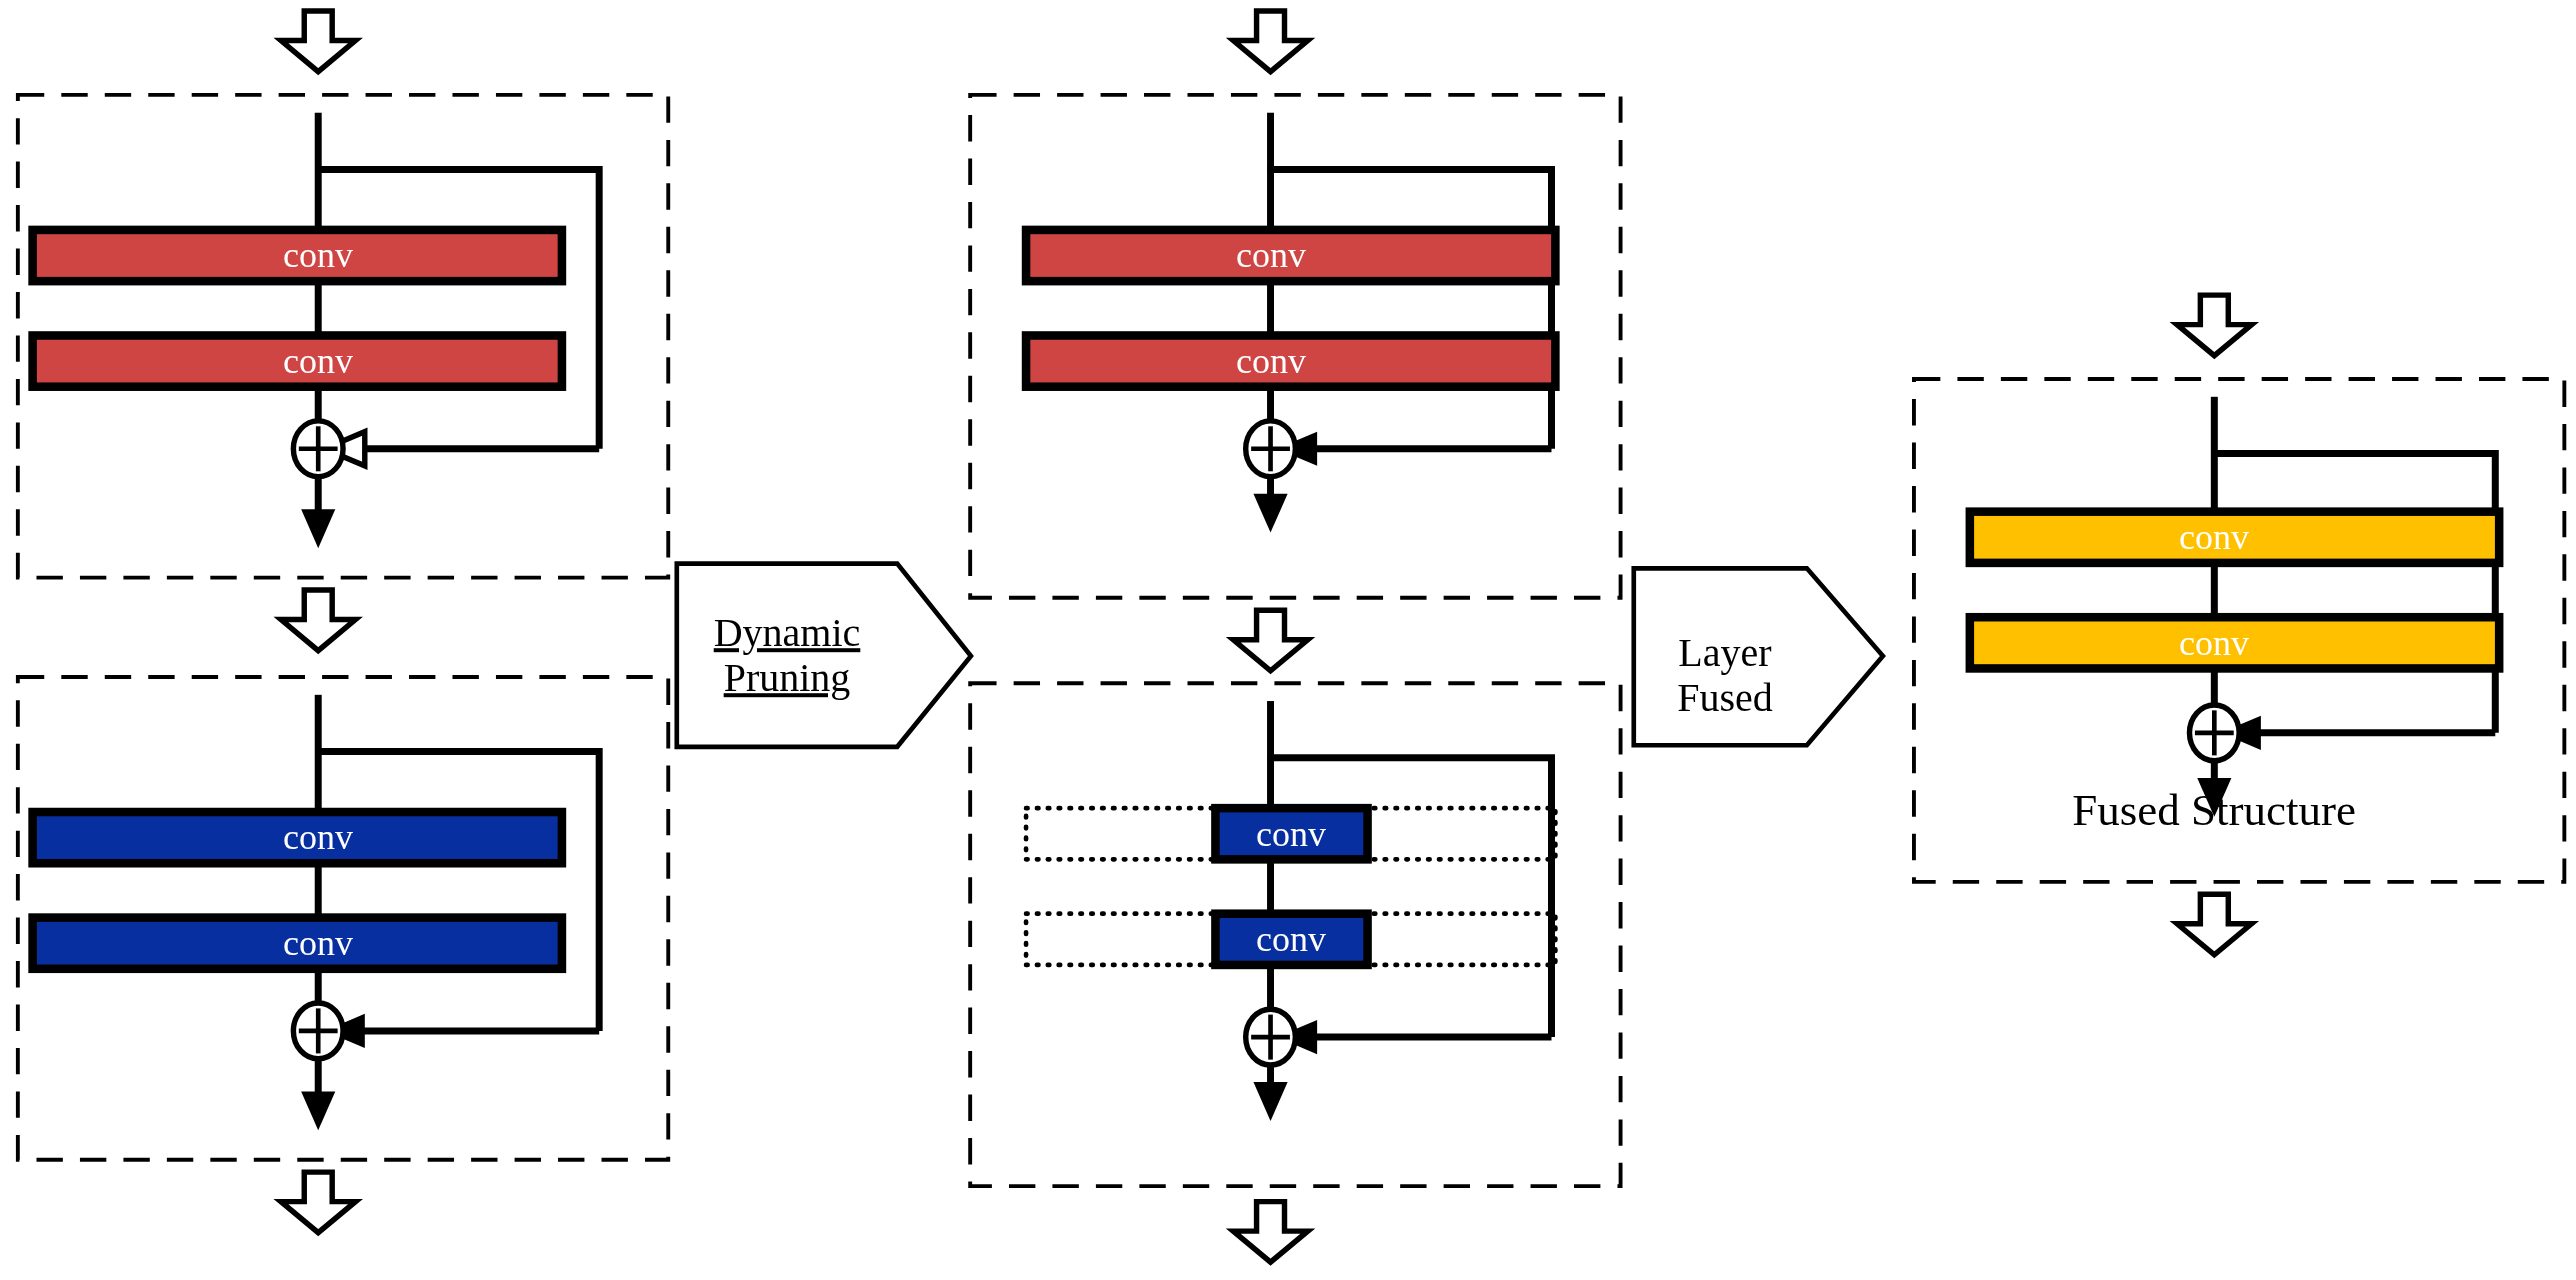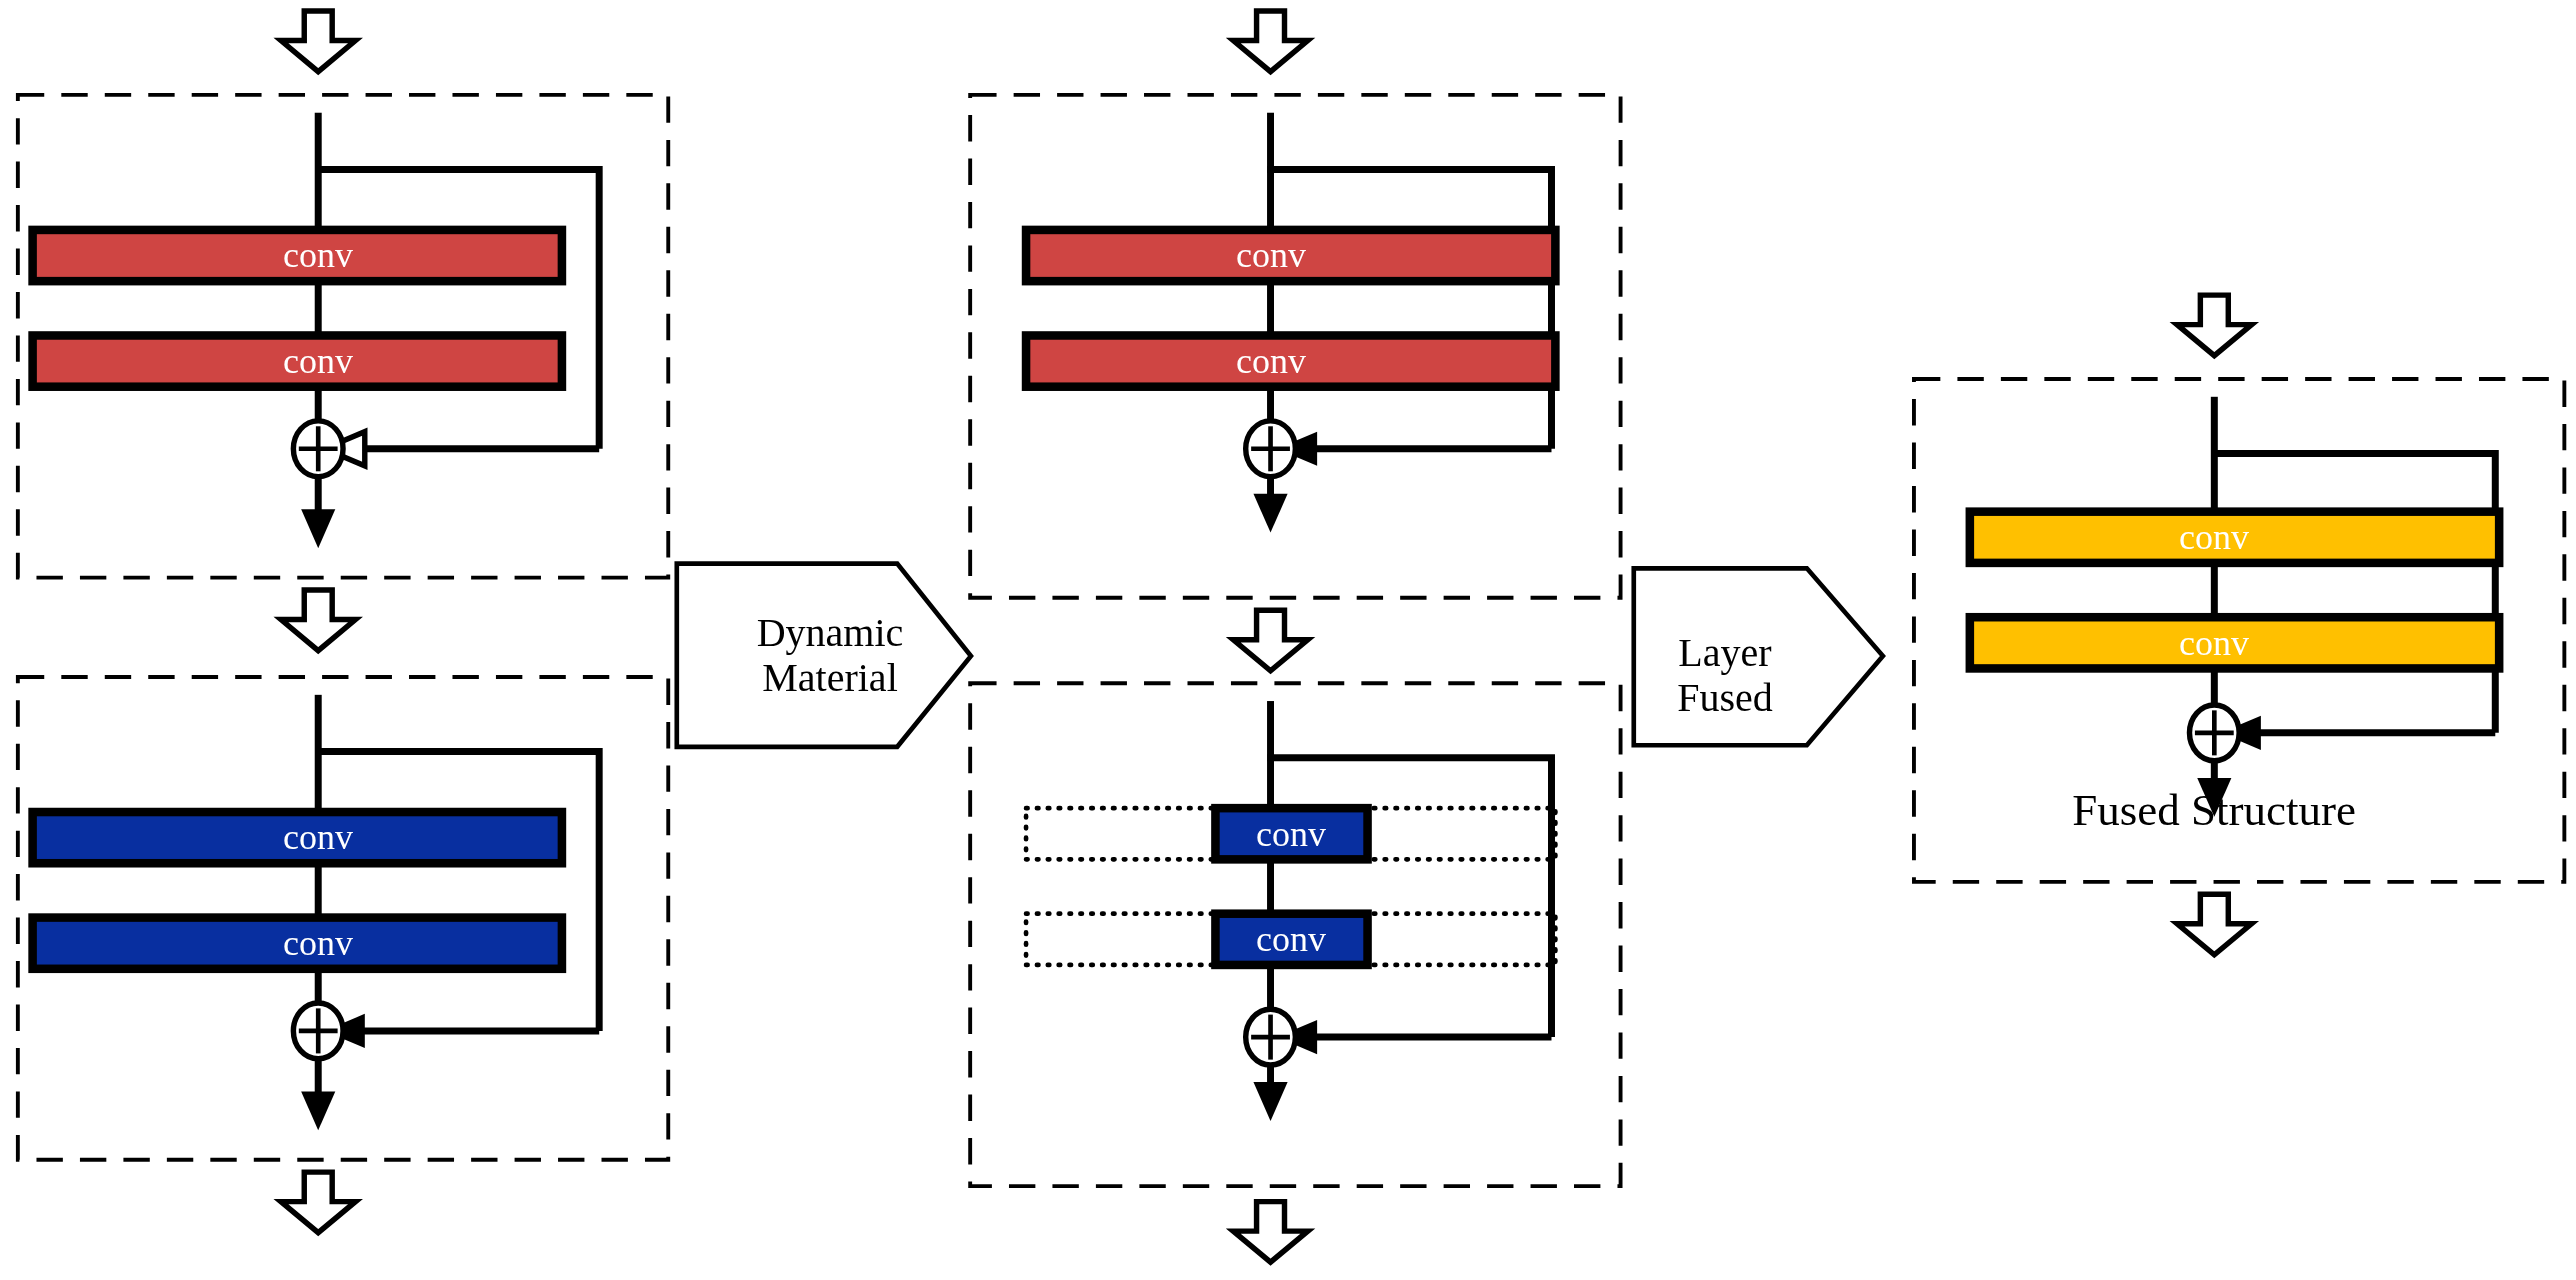--- a/index.html
+++ b/index.html
@@ -222,23 +222,23 @@
   <div class="conv-label" style="left:1271px; top:255px;">conv</div>
   <div class="conv-label" style="left:1271px; top:361px;">conv</div>
 
   <div class="conv-label" style="left:1291px; top:834px;">conv</div>
   <div class="conv-label" style="left:1291px; top:939px;">conv</div>
 
   <div class="conv-label" style="left:2214px; top:537px;">conv</div>
   <div class="conv-label" style="left:2214px; top:643px;">conv</div>
   <div class="struct-caption" style="left:2214px; top:810px;">Fused Structure</div>
 
-  <div class="chev-label" style="left:830px; top:656px;">
+  <div class="chev-label" style="left:787px; top:656px;text-decoration:underline;">
     <div>Dynamic</div>
-    <div>Material</div>
+    <div>Pruning</div>
   </div>
 
   <div class="chev-label" style="left:1725px; top:676px;">
     <div>Layer</div>
     <div>Fused</div>
   </div>
 
 </div>
 
 

